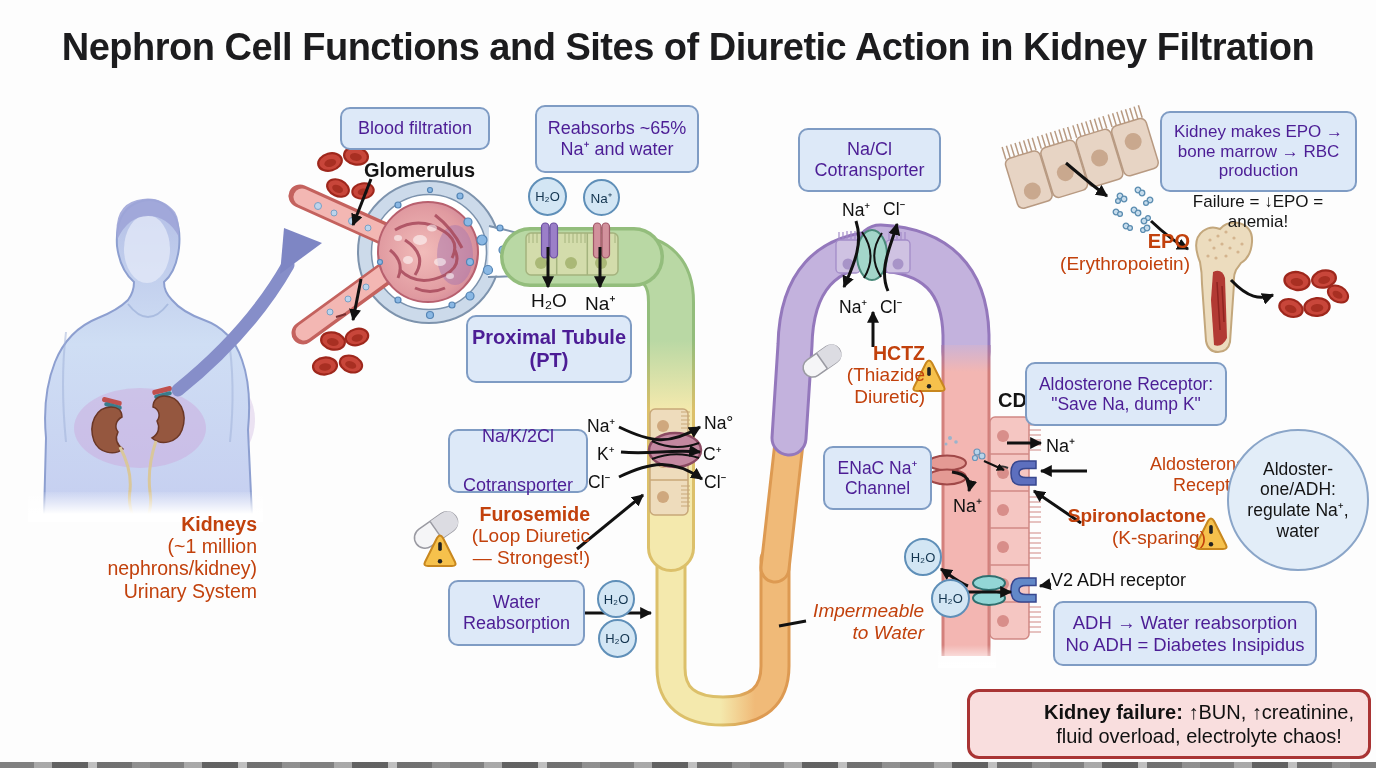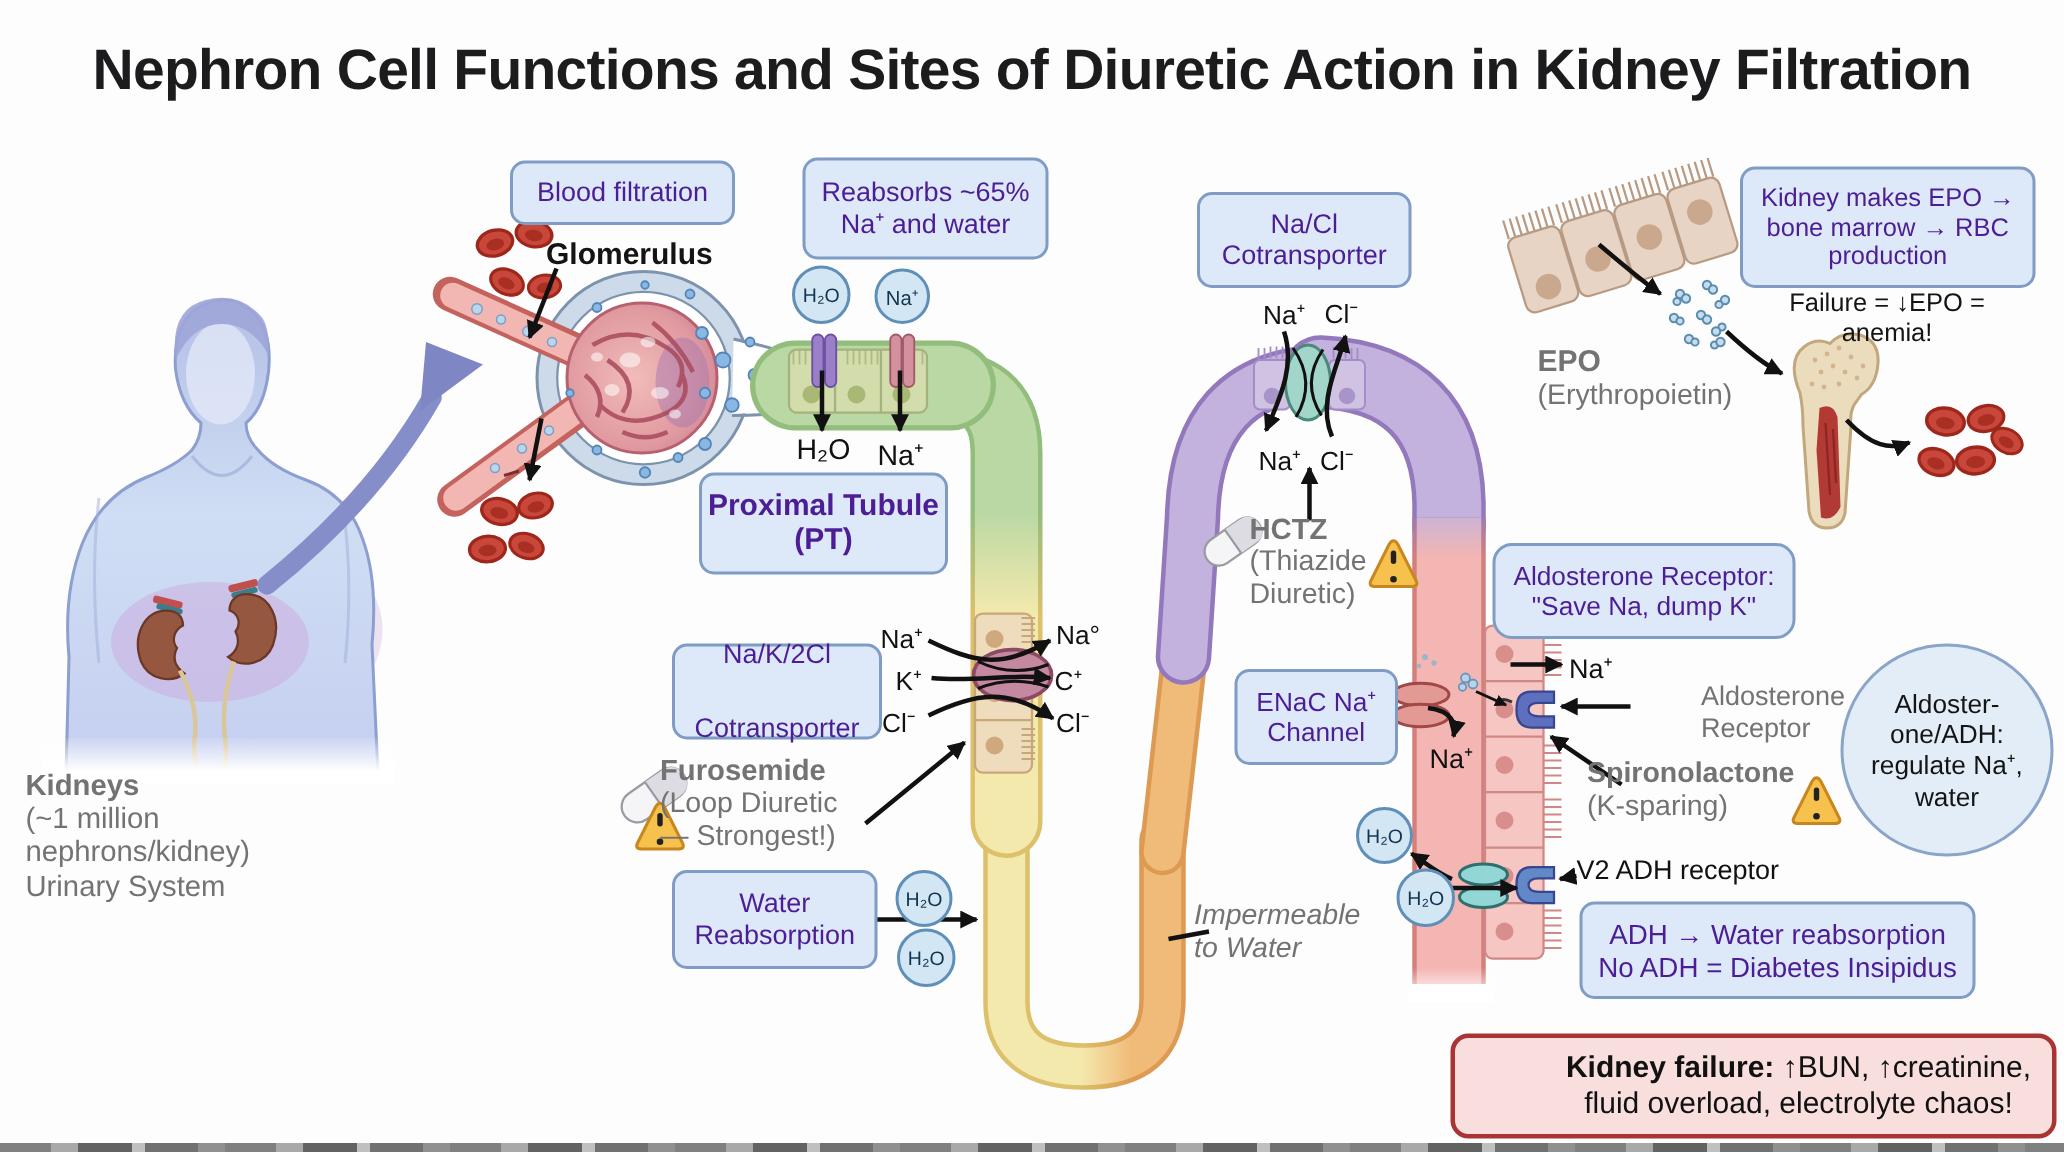--- a/index.html
+++ b/index.html
@@ -8,21 +8,21 @@
   .art{position:absolute;left:0;top:0;z-index:1;}
   .txt{position:absolute;z-index:2;}
   .title{left:0;top:26px;width:1376px;text-align:center;font-size:38px;font-weight:700;
          color:#1c1c1e;letter-spacing:-0.5px;}
   .box{position:absolute;z-index:2;background:#dde9f8;border:2px solid #7f9cc4;border-radius:10px;
        display:flex;flex-direction:column;align-items:center;justify-content:center;
        text-align:center;font-size:18px;line-height:1.16;color:#4c1d95;}
   .bubble{position:absolute;z-index:2;background:#d3e6f4;border:2px solid #5f8fb8;border-radius:50%;
           display:flex;align-items:center;justify-content:center;font-size:13px;color:#12344f;}
   .ion{position:absolute;z-index:2;font-size:17.5px;color:#111;}
-  .lblblk{position:absolute;z-index:2;text-align:left;font-size:19px;line-height:1.14;color:#737373;}
+  .lblblk{position:absolute;z-index:2;text-align:right;font-size:19px;line-height:1.14;color:#c2410c;}
   .b{font-weight:700;}
   .circlebox{position:absolute;z-index:2;background:#e2edf8;border:2px solid #8aa5c8;border-radius:50%;
              display:flex;flex-direction:column;justify-content:center;
              text-align:center;font-size:17.5px;line-height:1.18;}
   .failbox{position:absolute;z-index:2;background:#f9dede;border:3px solid #a93434;border-radius:12px;}
   .failtxt{position:absolute;z-index:3;text-align:center;font-size:20px;line-height:1.22;color:#111;}
   .strip{position:absolute;left:0;top:762px;width:1376px;height:6px;z-index:2;opacity:.85;
          background:repeating-linear-gradient(90deg,#6a6a6a 0 34px,#9a9a9a 34px 52px,#474747 52px 88px,#b5b5b5 88px 97px,#585858 97px 132px,#7d7d7d 132px 150px);}
 </style>
 </head>
@@ -496,21 +496,21 @@
   <div>Diuretic)</div>
 </div>
 
 <div class="txt b" style="left:998px;top:389px;font-size:20px;">CD</div>
 <div class="box" style="left:823px;top:446px;width:105px;height:60px;font-size:17.5px;">
   <div>ENaC Na⁺</div>
   <div>Channel</div>
 </div>
 <div class="ion" style="left:953px;top:493px;font-size:18px;">Na⁺</div>
 
-<div class="box" style="left:995px;top:362px;width:198px;height:60px;font-size:17.5px;border-radius:13px;">
+<div class="box" style="left:1025px;top:362px;width:198px;height:60px;font-size:17.5px;">
   <div>Aldosterone Receptor:</div>
   <div>"Save Na, dump K"</div>
 </div>
 <div class="ion" style="left:1046px;top:433px;font-size:18px;">Na⁺</div>
 <div class="lblblk" style="left:1086px;top:454px;width:112px;font-size:18px;margin-left:48px;">
   <div>Aldosterone</div>
   <div>Receptor</div>
 </div>
 <div class="lblblk" style="left:1058px;top:505px;width:148px;">
   <div class="b">Spironolactone</div>

